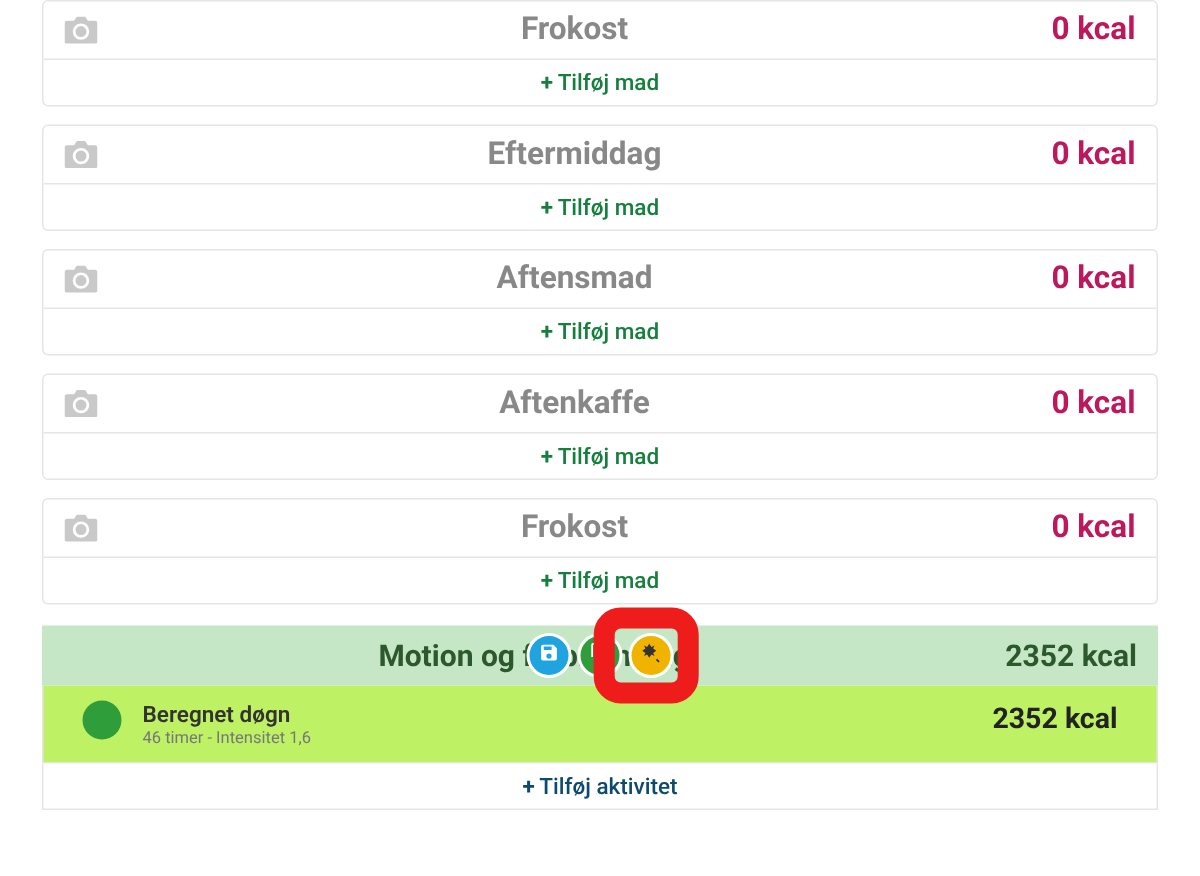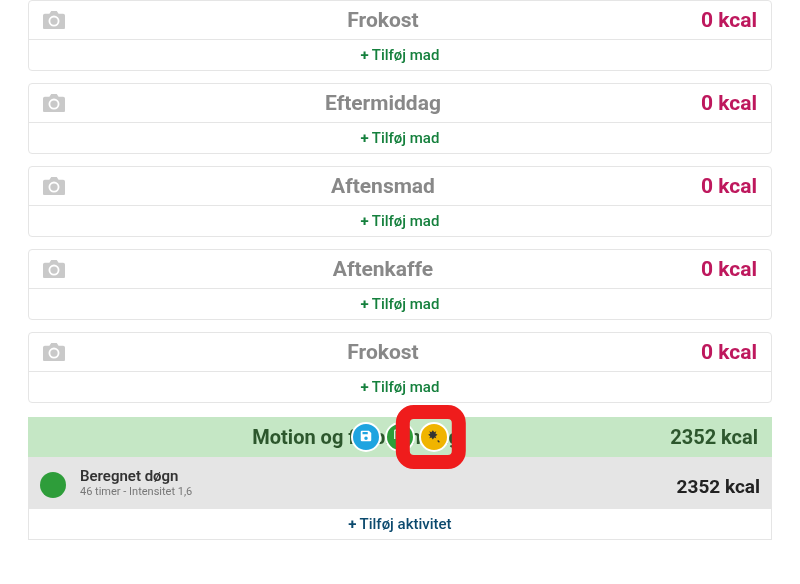--- a/index.html
+++ b/index.html
@@ -108,25 +108,25 @@
     transform: translate(-6%, -50%);
     width: 70px;
     height: 64px;
     border: 14px solid #ef1c1c;
     border-radius: 18px;
     z-index: 10;
     pointer-events: none;
   }
   .activity-item {
     display: flex;
-    align-items: flex-end;
-    padding: 10px 11px;
+    align-items: flex-start;
+    padding: 10px 26px;
     border: 1px solid #e5e5e5;
     border-top: none;
-    background:#e5e5e5;
+    background:#bef264;
   }
   .dot {
     width: 26px;
     height: 26px;
     border-radius: 50%;
     background: #2e9d3a;
     margin-right: 14px;
     flex-shrink: 0;
   }
   .activity-info {

